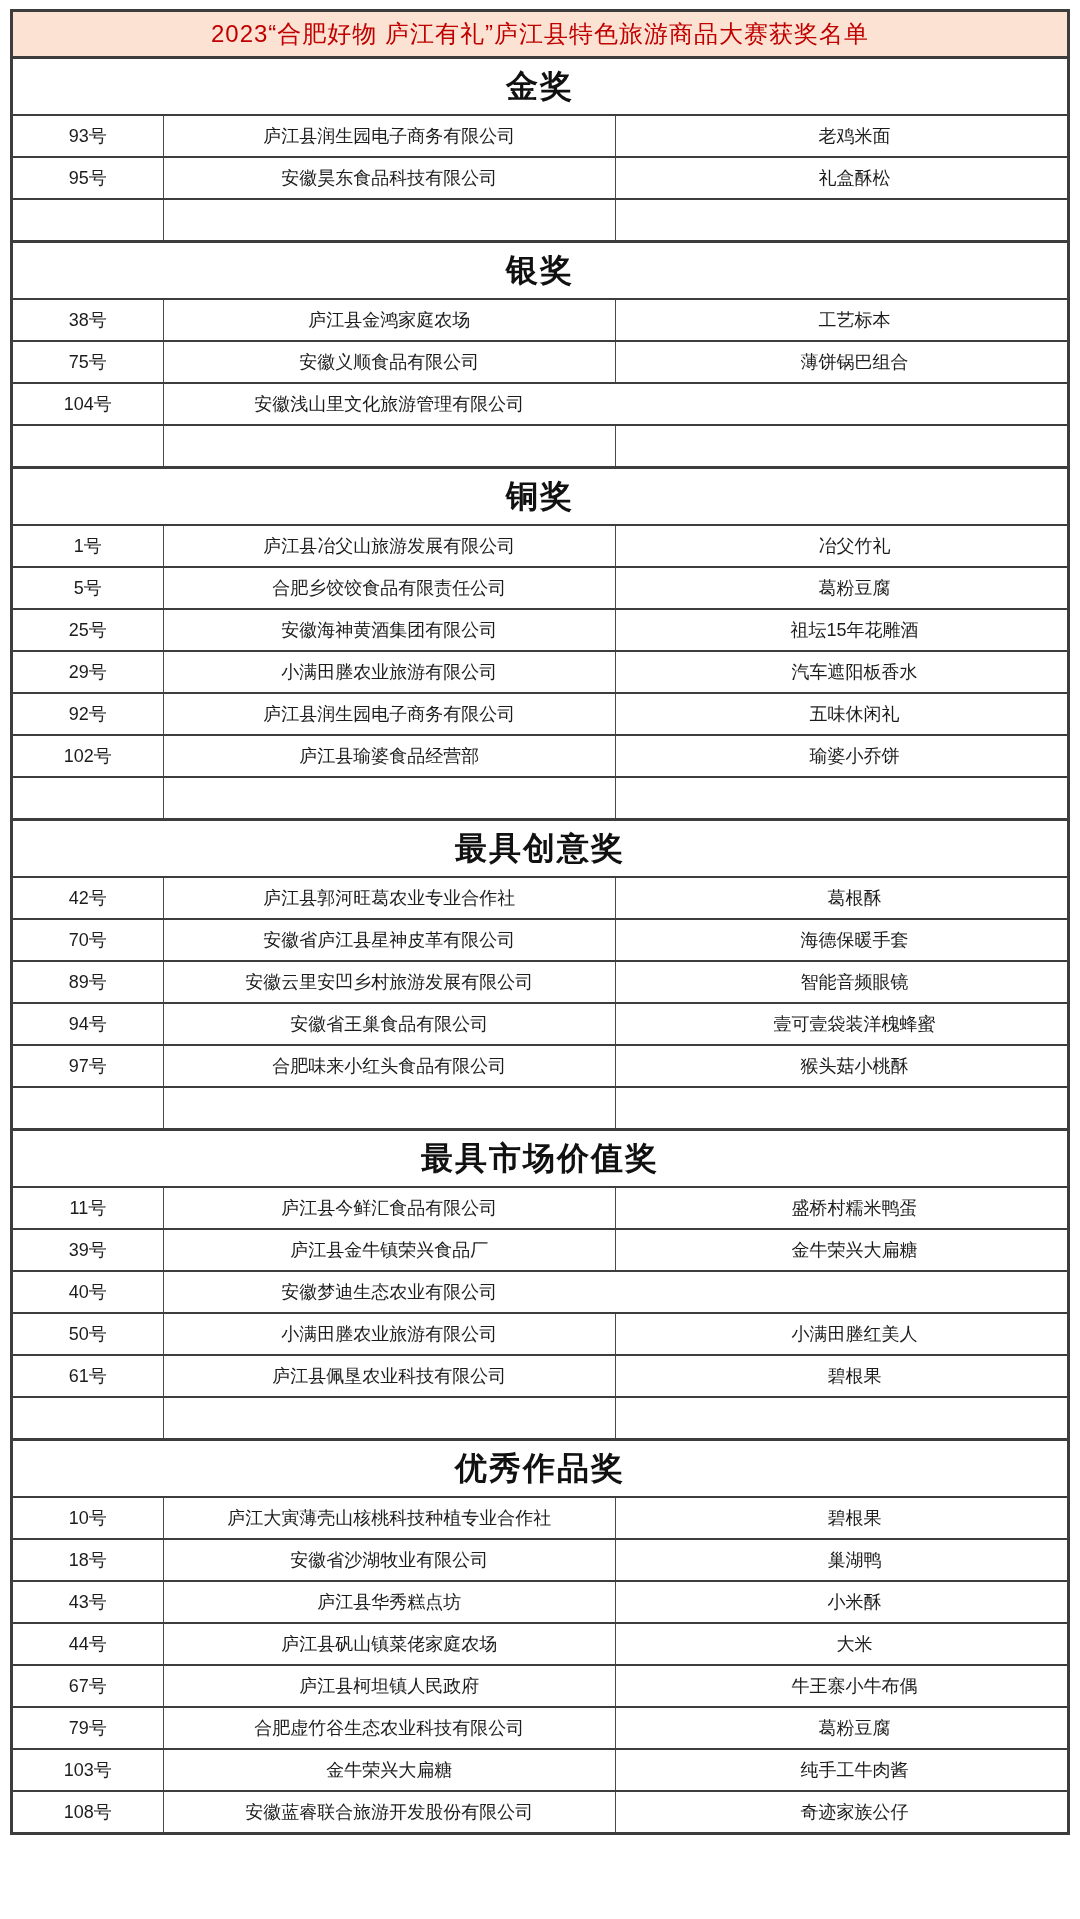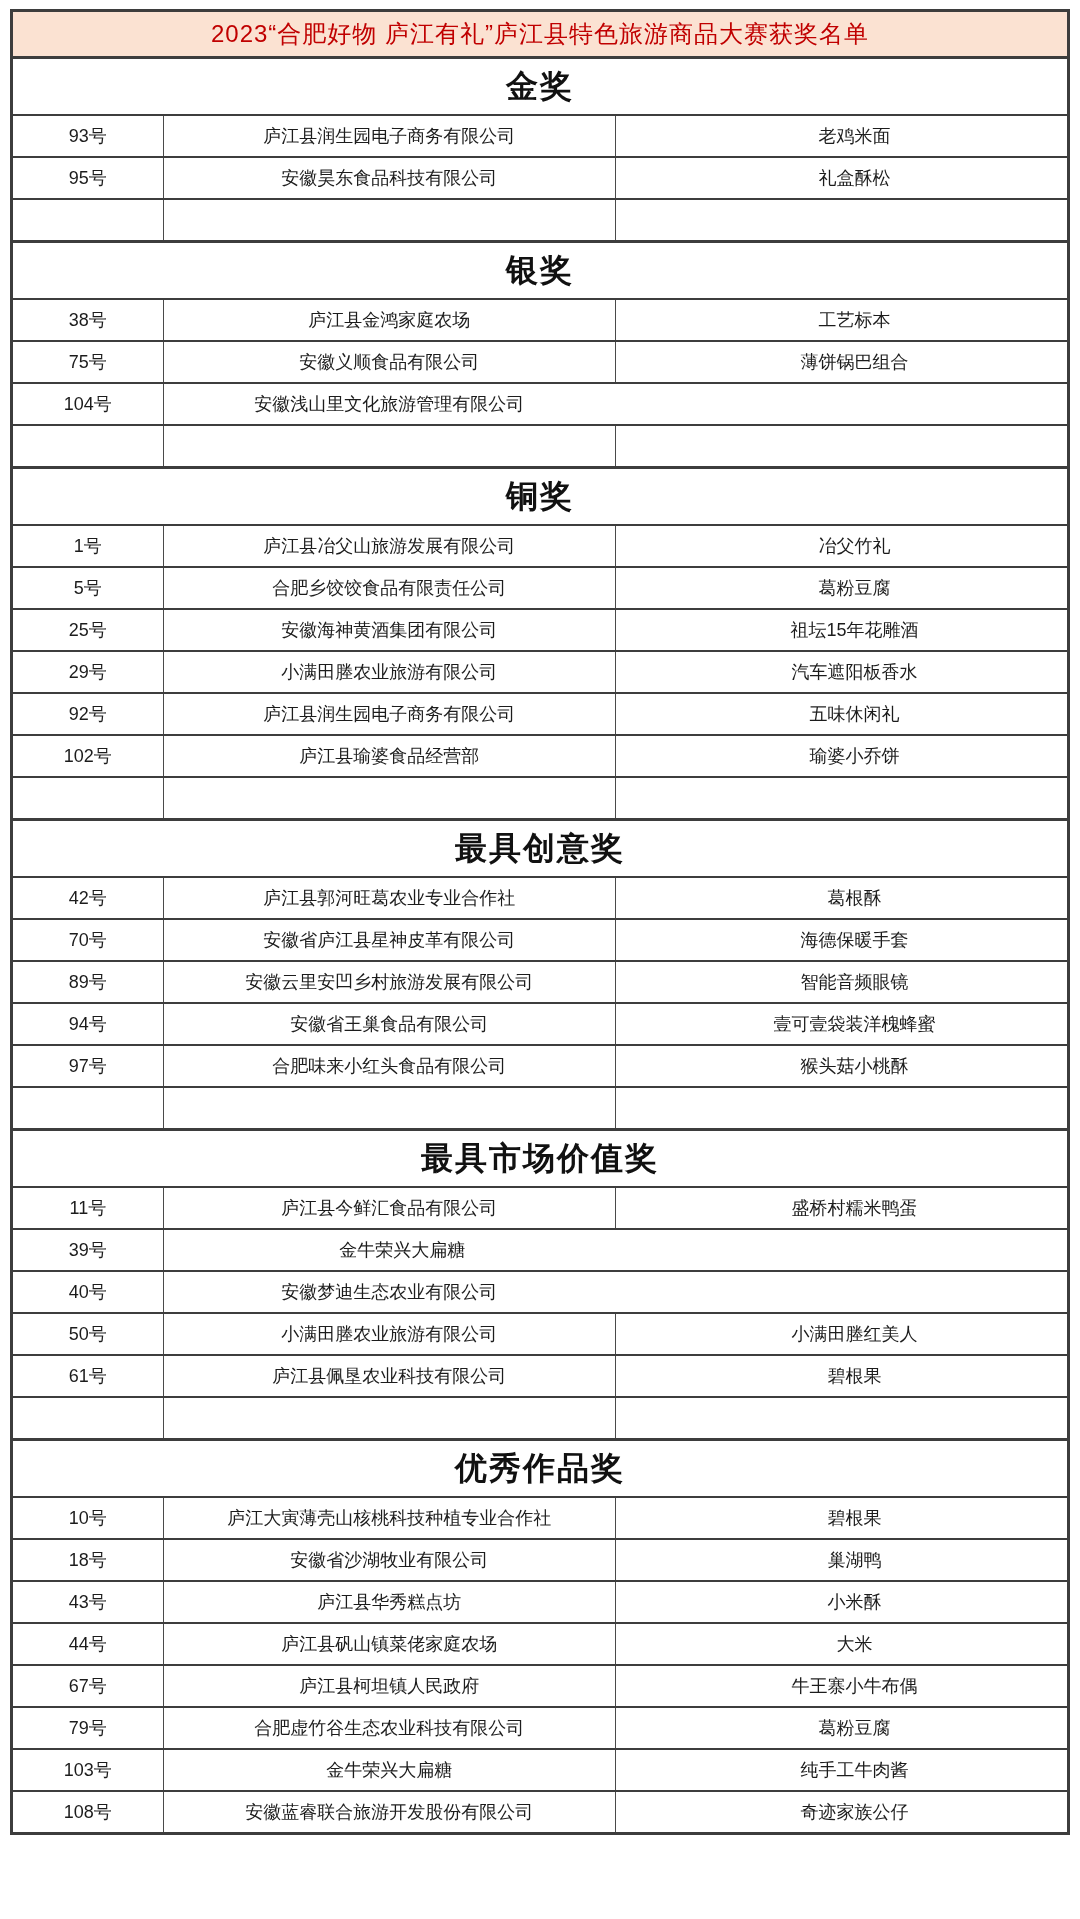--- a/index.html
+++ b/index.html
@@ -222,20 +222,21 @@
     <div class="section-header">最具市场价值奖</div>
     <div class="rows">
   <div class="row">
     <div class="cell num">11号</div>
     <div class="cell company">庐江县今鲜汇食品有限公司</div>
     <div class="cell product">盛桥村糯米鸭蛋</div>
   </div>
 
   <div class="row">
     <div class="cell num">39号</div>
+    <div class="cell company">庐江县金牛镇荣兴食品厂</div>
     <div class="cell product">金牛荣兴大扁糖</div>
   </div>
 
   <div class="row">
     <div class="cell num">40号</div>
     <div class="cell company">安徽梦迪生态农业有限公司</div>
   </div>
 
   <div class="row">
     <div class="cell num">50号</div>

